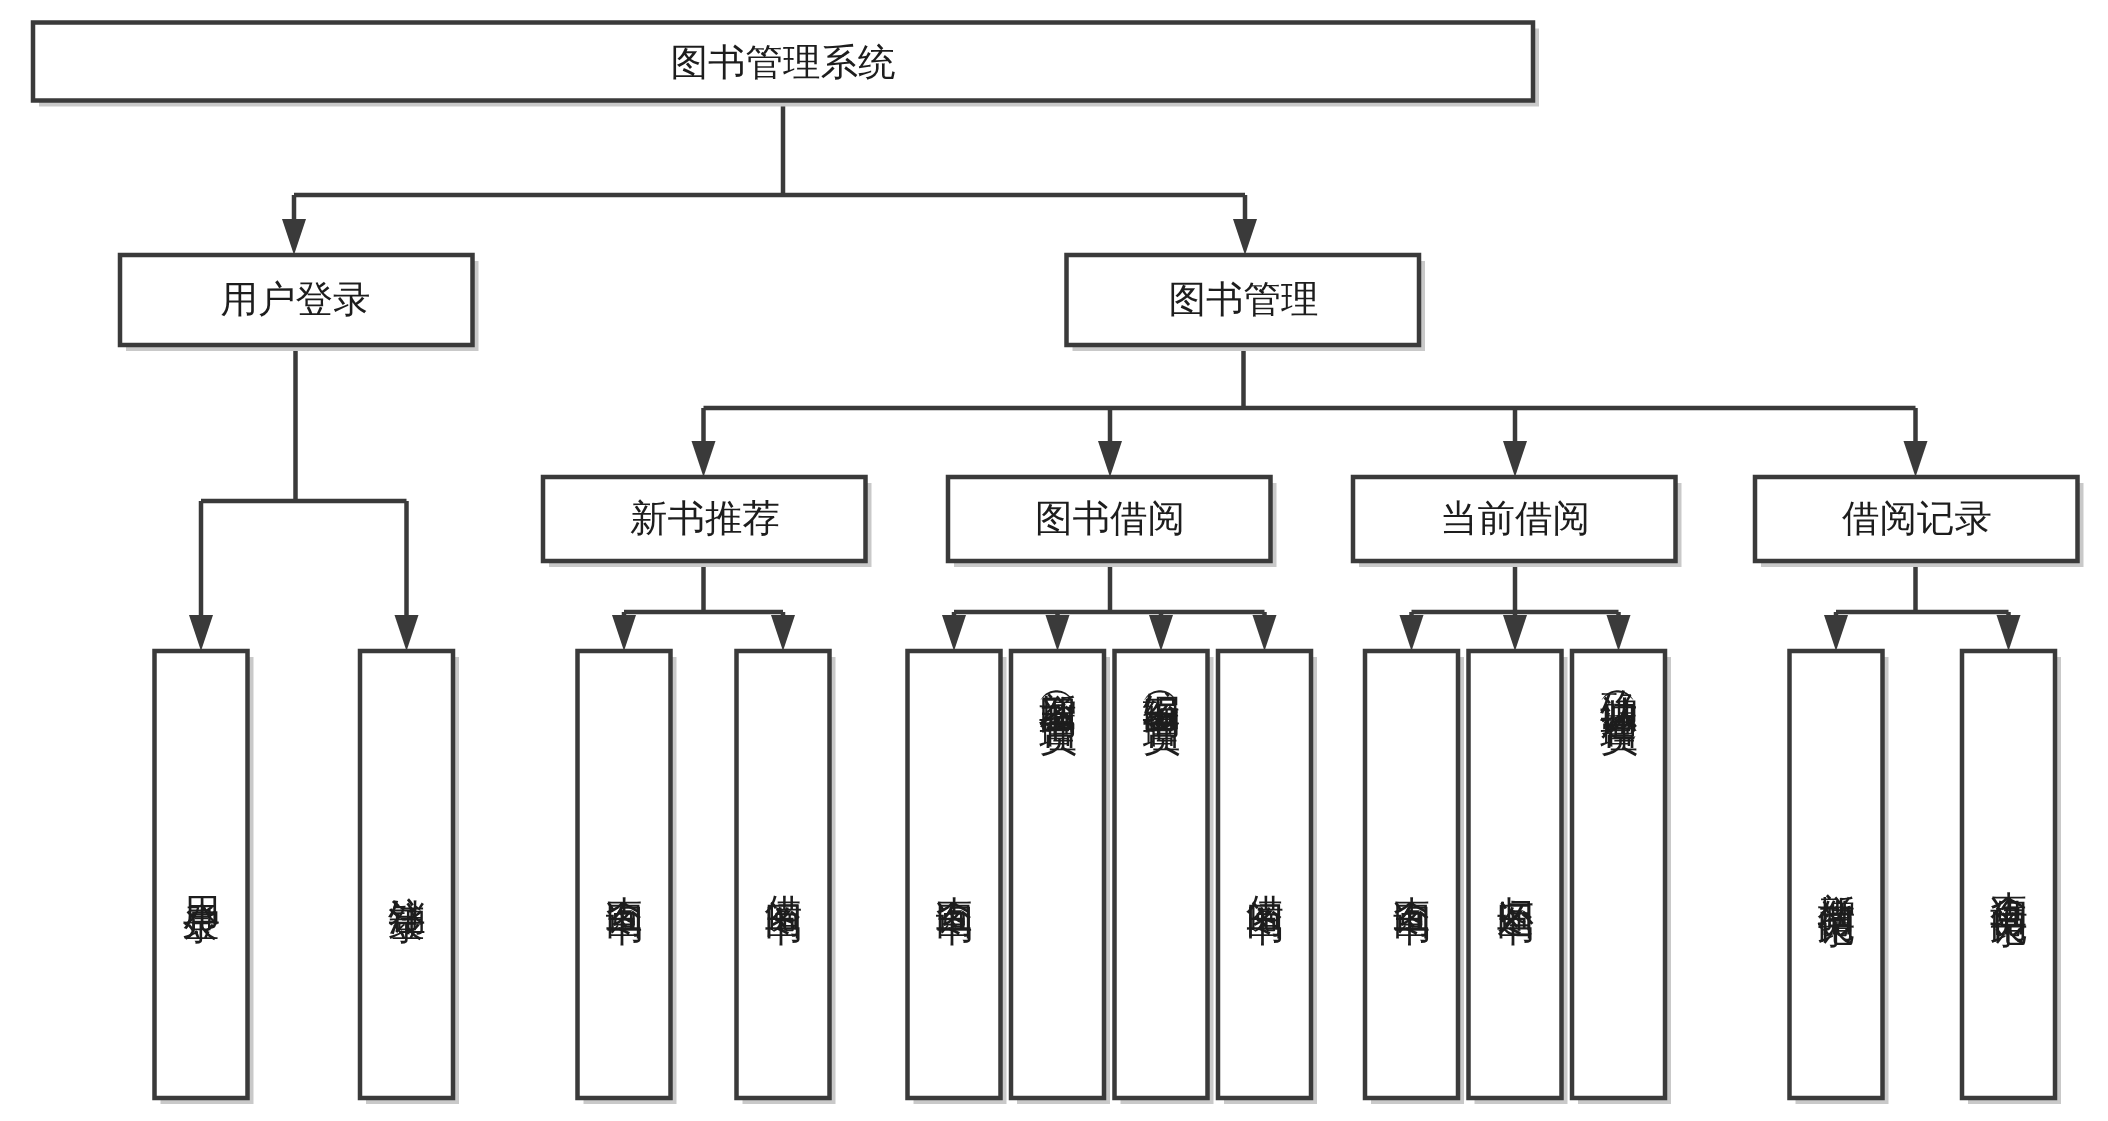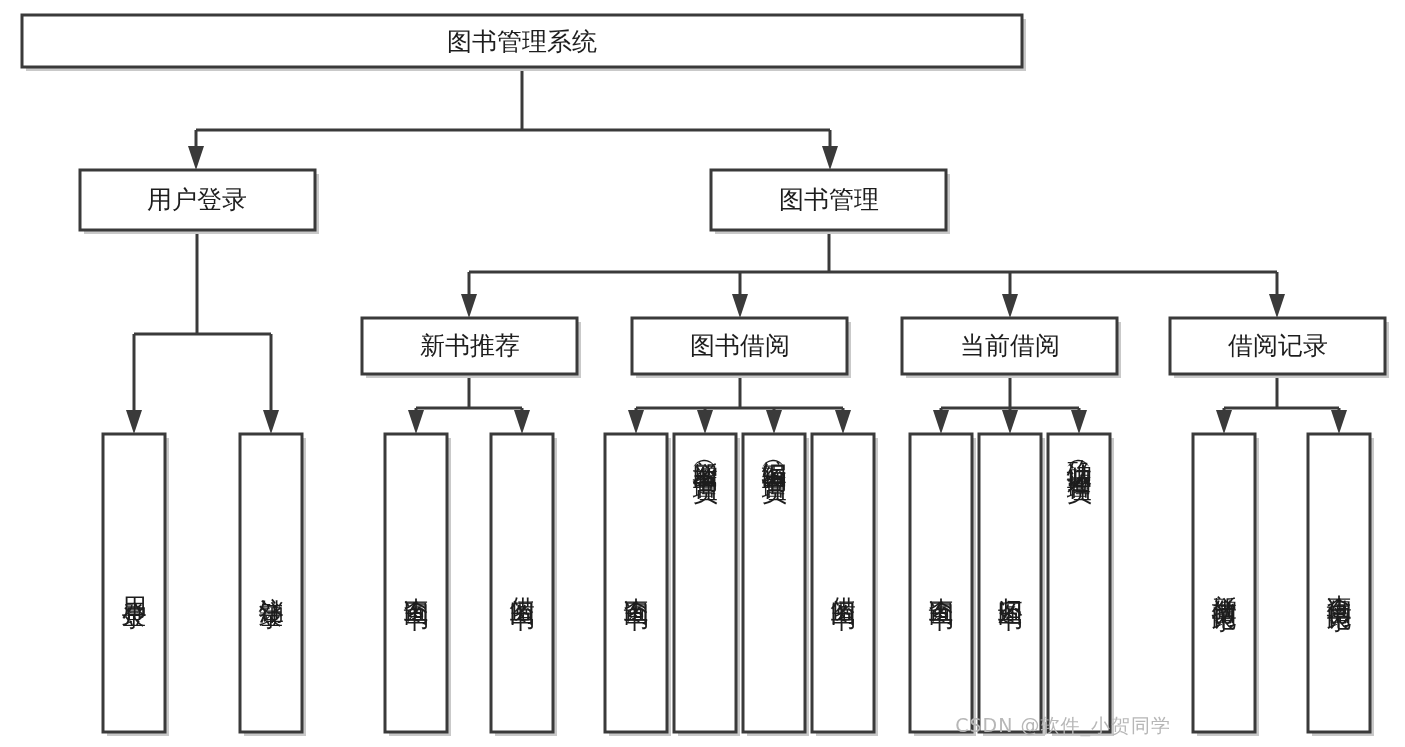--- a/index.html
+++ b/index.html
@@ -227,14 +227,13 @@
     <span class="vlabel" style="margin-top:6px;">确认归还（管理员）</span>
   </div>
 
   <div class="vlabel-wrap" style="left:1193px;top:434px;width:62px;height:298px;">
     <span class="vlabel">新增借阅记录</span>
   </div>
   <div class="vlabel-wrap" style="left:1308px;top:434px;width:62px;height:298px;">
     <span class="vlabel">查询借阅记录</span>
   </div>
 
-  <div class="watermark">CSDN @软件_小贺同学</div>
 </div>
 
 </body></html>

